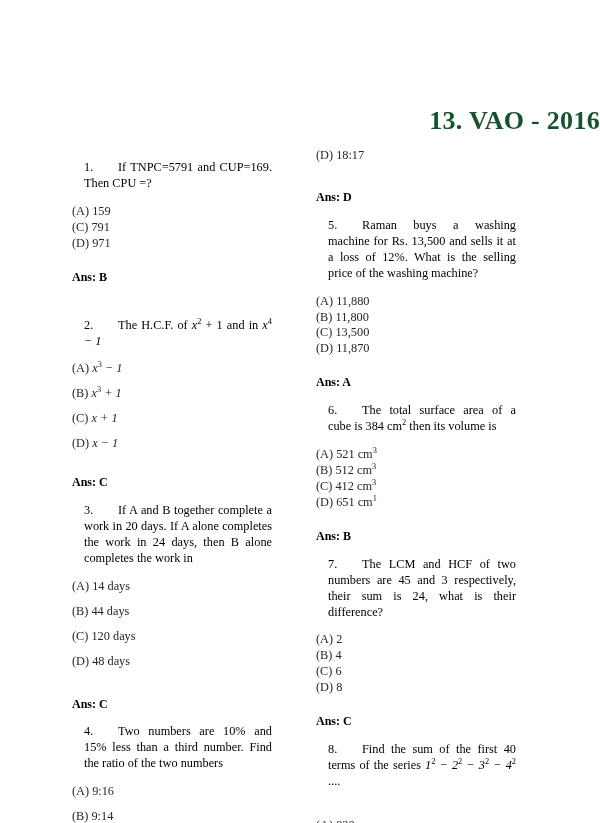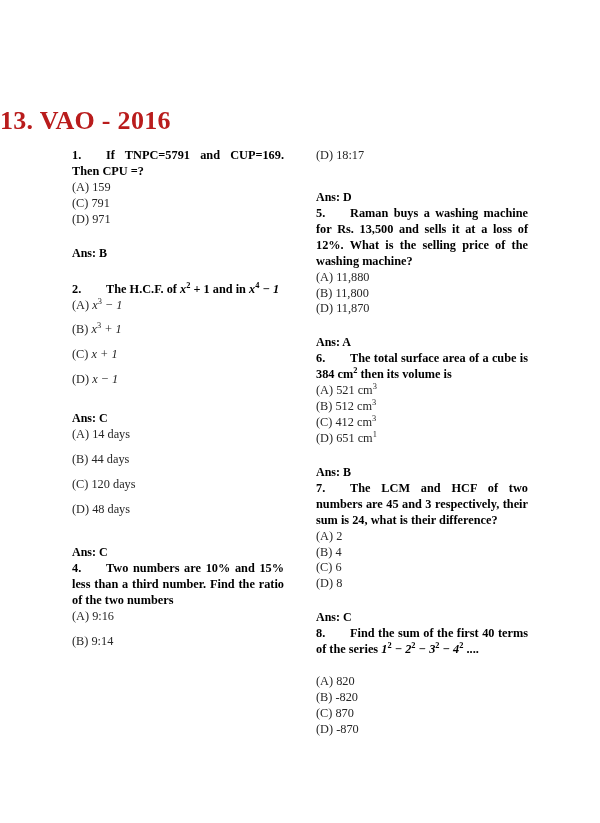--- a/index.html
+++ b/index.html
@@ -10,49 +10,49 @@
     -webkit-font-smoothing:antialiased;
     position:relative;overflow:hidden;
   }
   .page{
     position:absolute;inset:0;
     padding:0;
   }
   .doc-title{
     position:absolute;
     top:106px;left:0;right:0;
-    text-align:left;
+    text-align:right;
     font-weight:bold;
     font-size:26px;
     letter-spacing:.3px;
-    color:#b91c1c;
+    color:#14532d;
   }
   .columns{
     position:absolute;
     top:148px;left:72px;
     width:456px;
   }
   .col{
     position:absolute;
     top:0;
     width:212px;
   }
   .col-left{left:0;}
   .col-right{left:244px;}
 
   .q-block{margin:0 0 0 0;}
 
   
   .q-stem{
-    font-weight:bold;
+    font-weight:normal;
     font-size:12.3px;
     line-height:1.30;
     text-align:justify;
     text-justify:inter-word;
-    margin:0;
+    margin:12px;
     color:#000;
   }
   .q-stem .qnum{
     display:inline-block;
     min-width:34px;
   }
   
   .opt{
     font-size:12.3px;
     line-height:1.30;
@@ -110,20 +110,21 @@
           <p class="opt"><span>(A) </span><span class="math"><span>x</span><sup>3</sup><span> − 1</span></span></p>
           <p class="opt"><span>(B) </span><span class="math"><span>x</span><sup>3</sup><span> + 1</span></span></p>
           <p class="opt"><span>(C) </span><span class="math"><span>x</span><span> + 1</span></span></p>
           <p class="opt"><span>(D) </span><span class="math"><span>x</span><span> − 1</span></span></p>
         </div>
         <div class="sp-14"></div>
         <p class="ans">Ans: C</p>
       </div>
 
       <div class="q-block">
+        <p class="q-stem"><span class="qnum">3.</span><span>If A and B together complete a work in 20 days. If A alone completes the work in 24 days, then B alone completes the work in</span></p>
         <div class="opts-loose">
           <p class="opt">(A) 14 days</p>
           <p class="opt">(B) 44 days</p>
           <p class="opt">(C) 120 days</p>
           <p class="opt">(D) 48 days</p>
         </div>
         <div class="sp-18"></div>
         <p class="ans">Ans: C</p>
       </div>
 
@@ -143,20 +144,21 @@
 
       <div class="sp-26"></div>
 
       <p class="ans">Ans: D</p>
 
       <div class="q-block">
         <p class="q-stem"><span class="qnum">5.</span><span>Raman buys a washing machine for Rs. 13,500 and sells it at a loss of 12%. What is the selling price of the washing machine?</span></p>
         <div class="opts-tight">
           <p class="opt">(A) 11,880</p>
           <p class="opt">(B) 11,800</p>
+          <p class="opt">(C) 13,500</p>
           <p class="opt">(D) 11,870</p>
         </div>
         <div class="sp-18"></div>
         <p class="ans">Ans: A</p>
       </div>
 
       <div class="q-block">
         <p class="q-stem"><span class="qnum">6.</span><span>The total surface area of a cube is 384 cm</span><sup>2</sup><span> then its volume is</span></p>
         <div class="opts-tight">
           <p class="opt"><span>(A) 521 cm</span><sup>3</sup></p>

